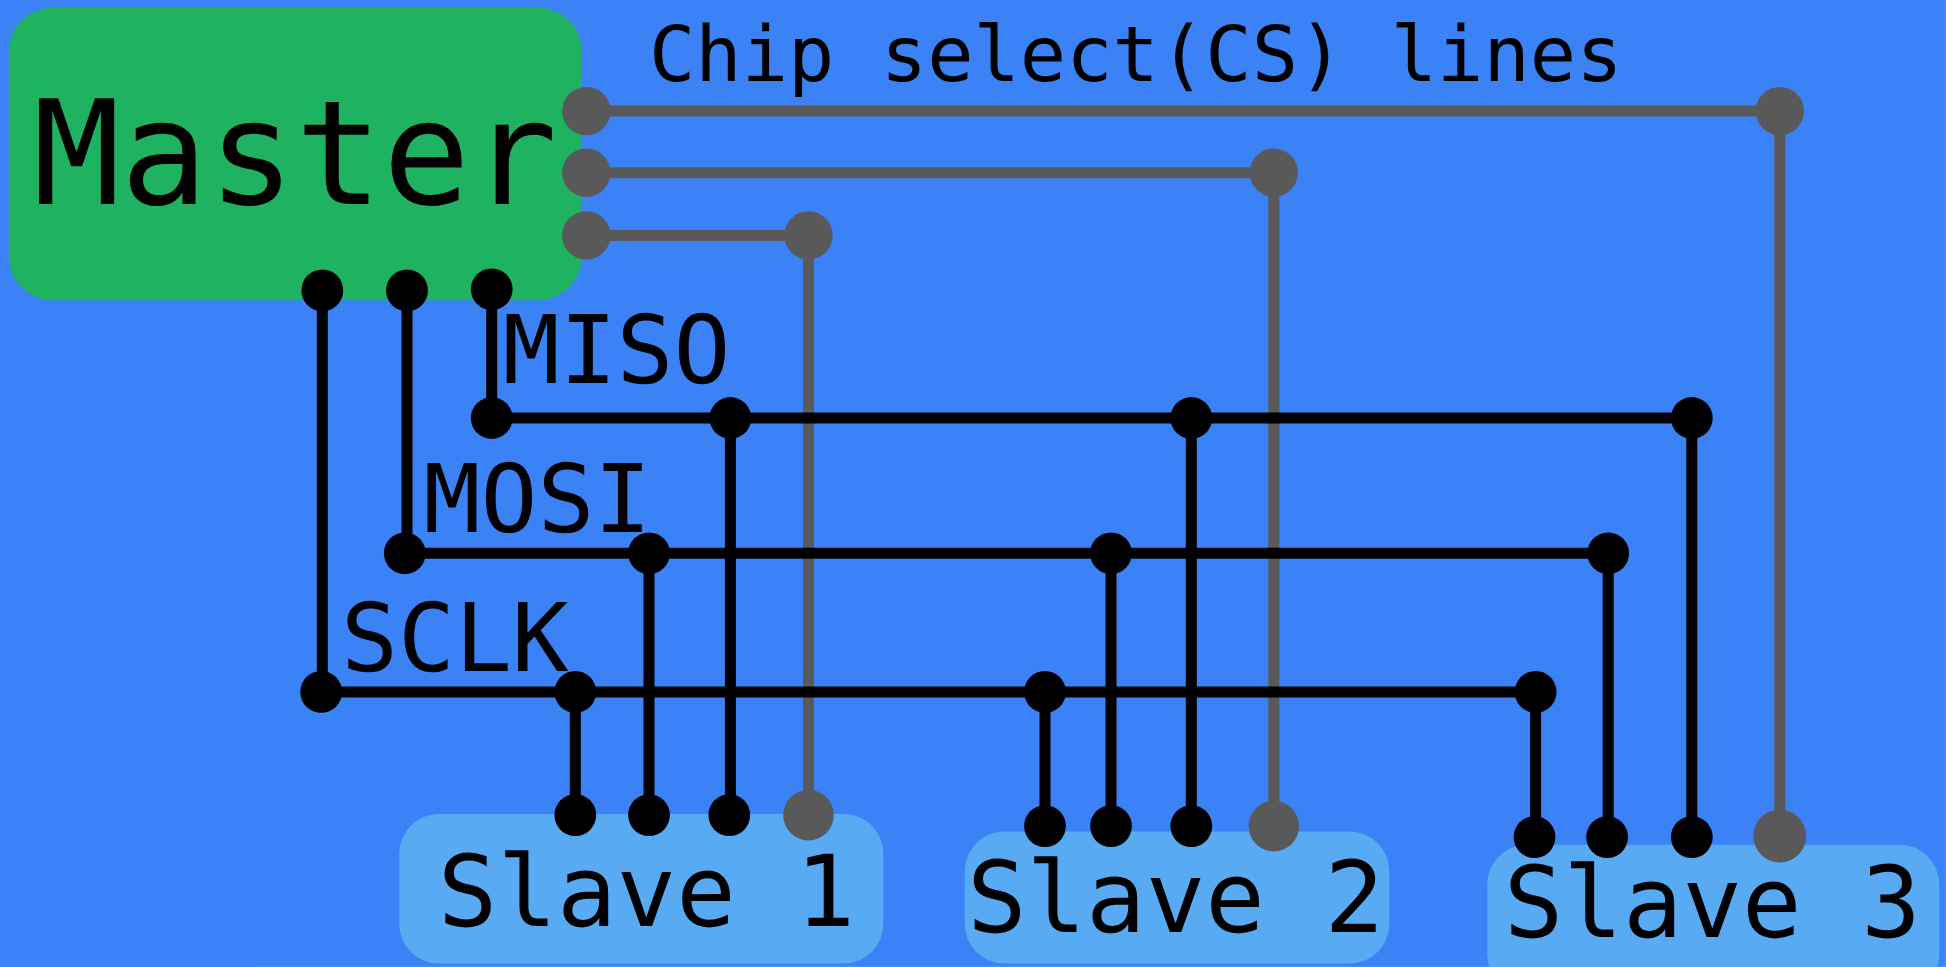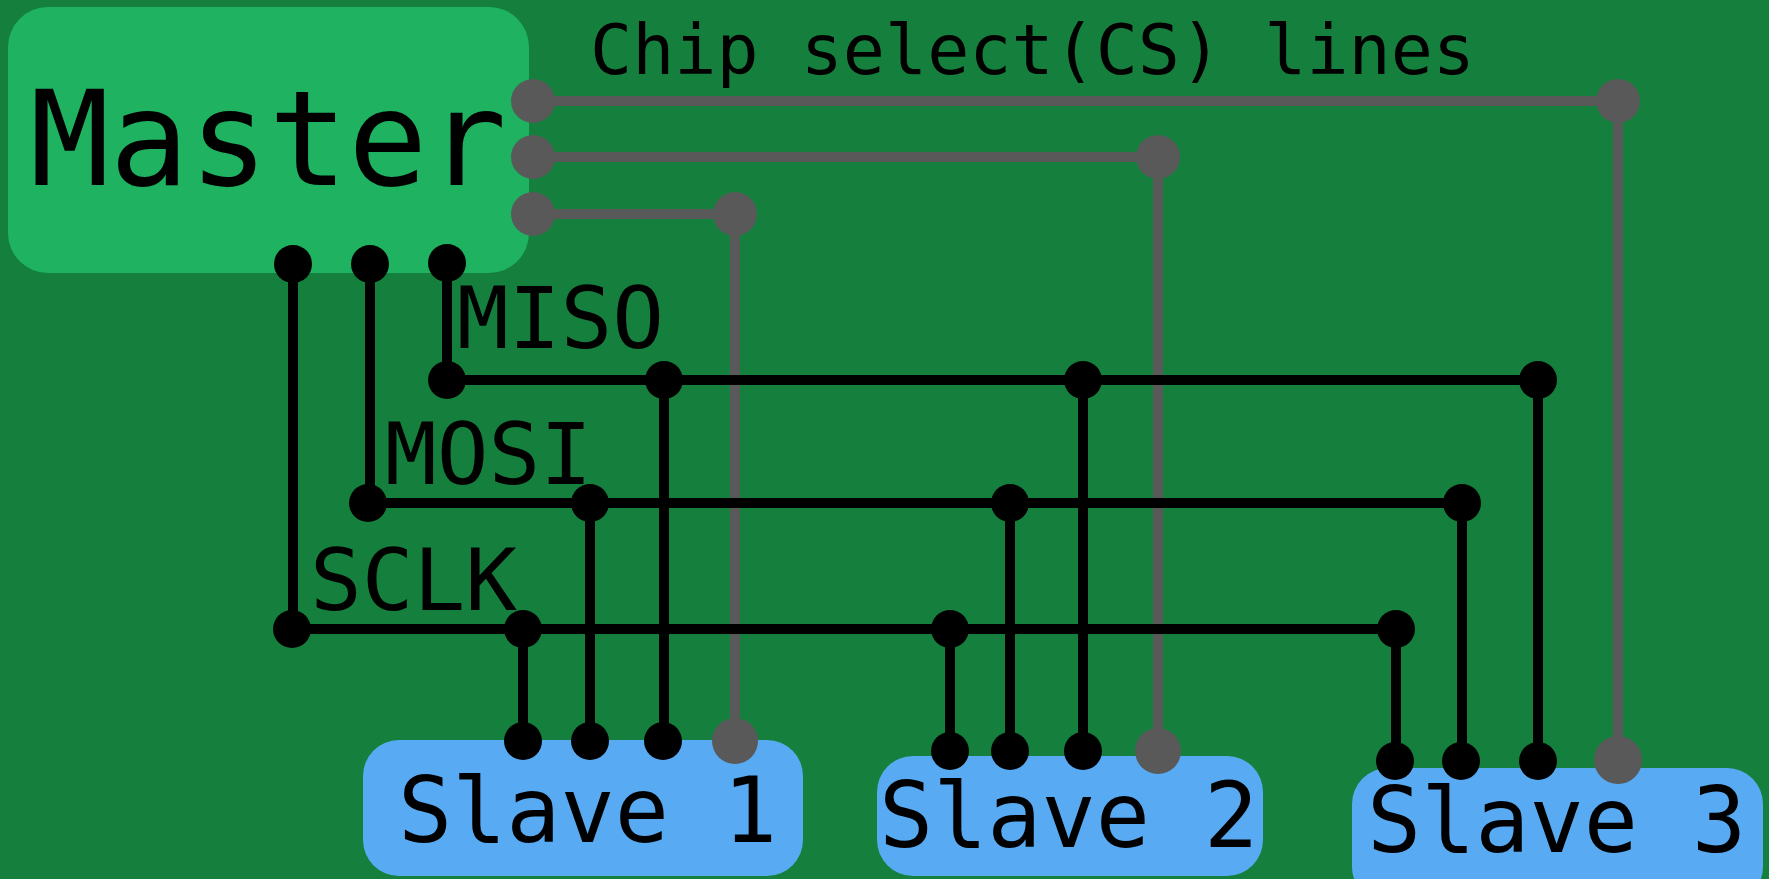--- a/index.html
+++ b/index.html
@@ -4,21 +4,21 @@
 <style>
   html, body {
     margin: 0;
     padding: 0;
     background: #ffffff;
   }
   .stage {
     position: relative;
     width: 1769px;
     height: 879px;
-    background: #15803d;
+    background: #3b82f6;
     overflow: hidden;
   }
   svg { display: block; }
   text {
     font-family: "DejaVu Sans Mono", "Liberation Mono", monospace;
     fill: #000000;
   }
   .bus-line {
     fill: none;
     stroke: #000000;

